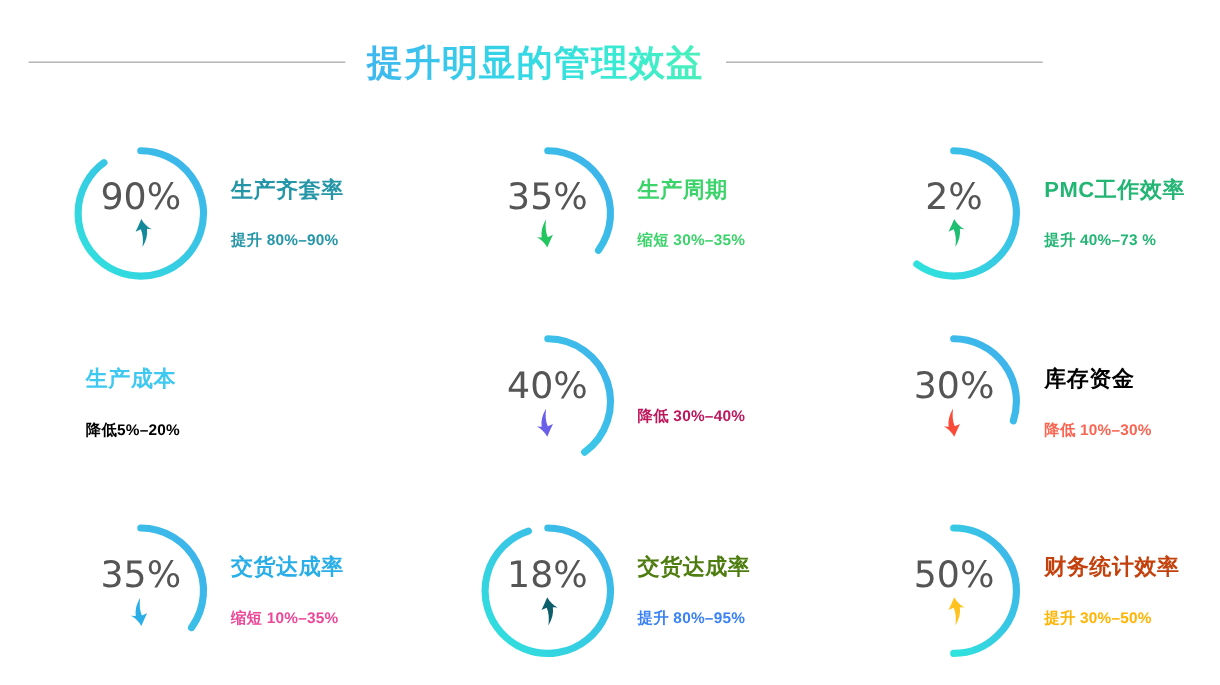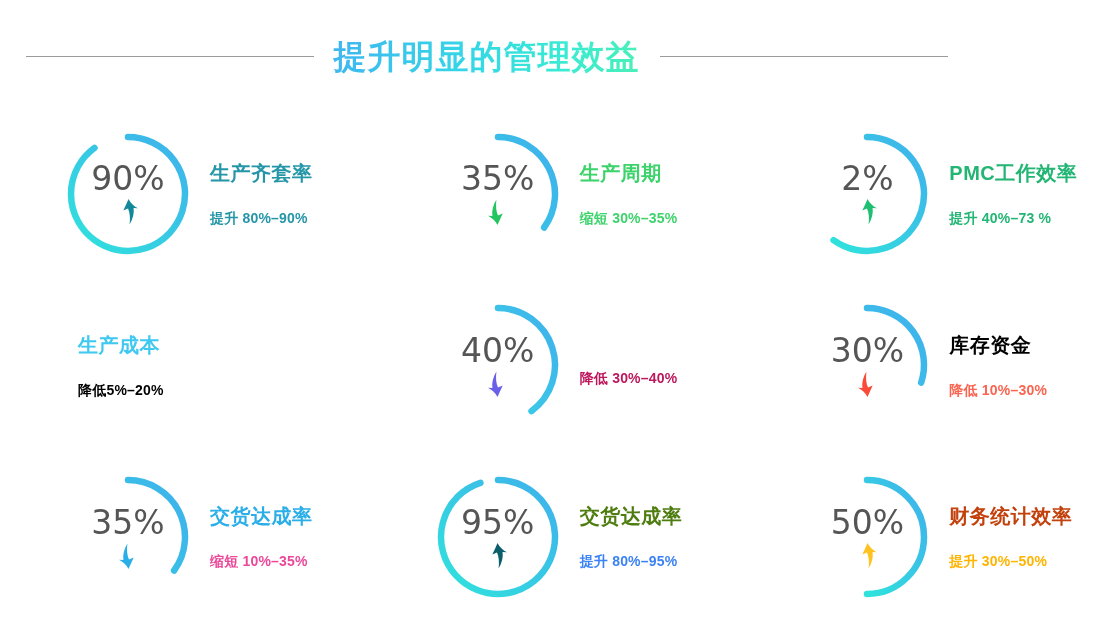--- a/index.html
+++ b/index.html
@@ -274,21 +274,21 @@
       <svg viewBox="0 0 132 132">
         <defs>
           <linearGradient id="g7" x1="1" y1="0" x2="0" y2="1">
             <stop offset="0%" stop-color="#3FB0EC"></stop>
             <stop offset="100%" stop-color="#2FE3DC"></stop>
           </linearGradient>
         </defs>
         <path d="M 66.00 9.00 A 57 57 0 1 1 48.39 11.79" fill="none" stroke="url(#g7)" stroke-width="6.5" stroke-linecap="round"></path>
       </svg>
       <div class="gauge-center">
-        <div class="pct">95%</div>
+        <div class="pct">18%</div>
         <div class="arrow-wrap">
           <svg viewBox="0 0 21 26">
             <path d="M10.5 0 C12.6 4.2 16.2 7.4 20 9.3 L15.6 9.0 C16.3 14.2 15.0 19.9 11.6 25.6 C12.4 19.0 11.9 13.6 10.0 9.4 L5.3 11.6 C7.0 7.9 8.9 4.0 10.5 0 Z" fill="#0D5E6B"></path>
           </svg>
         </div>
       </div>
     </div>
     <div class="labels">
       <div class="lbl-title" style="color: #4d7c0f;">交货达成率</div>
       <div class="lbl-sub" style="color: #3b82f6;">提升 80%–95%</div>

